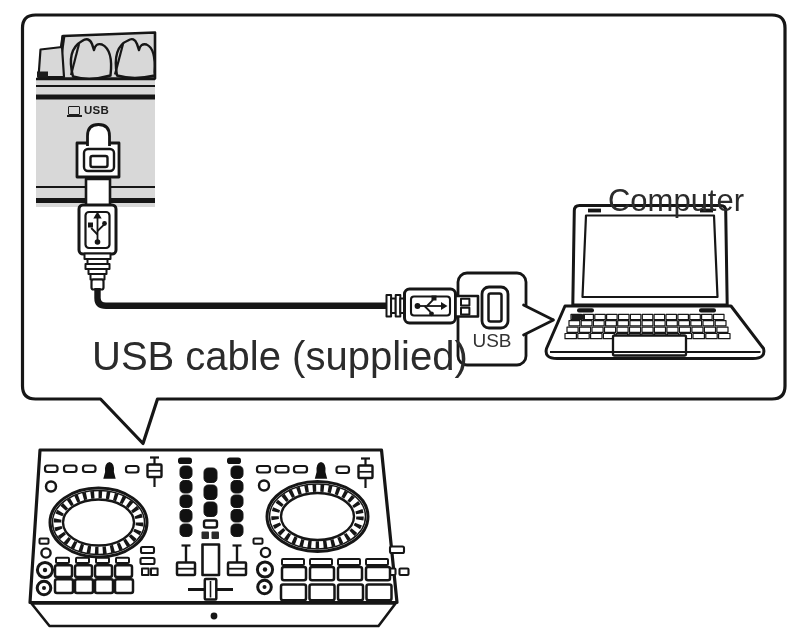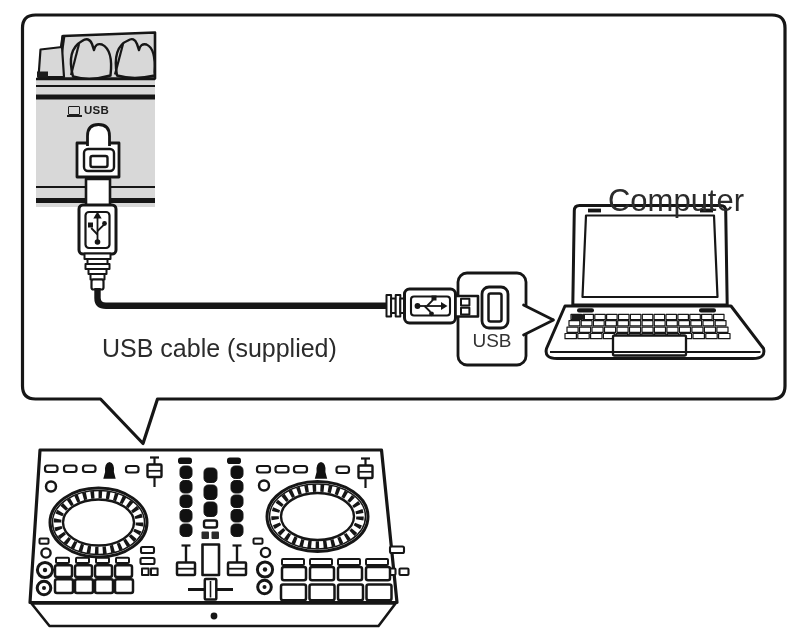--- a/index.html
+++ b/index.html
@@ -1,21 +1,21 @@
 <!DOCTYPE html>
 <html><head>
 <meta charset="utf-8">
 <style>
   html,body{margin:0;padding:0;background:#ffffff;}
   .stage{position:relative;width:800px;height:642px;background:#fff;overflow:hidden;
          font-family:"Liberation Sans", sans-serif;}
   .stage svg{position:absolute;left:0;top:0;}
   .lbl{position:absolute;color:#2b2b2b;white-space:nowrap;line-height:1;}
   .lbl-computer{left:597px;top:157px;width:158px;text-align:center;font-size:31px;margin-top:28px;}
-  .lbl-usbcable{left:102px;top:336px;font-size:25px;}
+  .lbl-usbcable{left:92px;top:336px;font-size:40px;}
   .lbl-callout{left:458px;top:331px;width:68px;text-align:center;font-size:19px;color:#333;}
   .rear-usb{position:absolute;left:68px;top:104px;display:flex;align-items:center;gap:4px;}
   .rear-usb .txt{font-size:11.5px;font-weight:700;color:#1d1d1d;letter-spacing:.3px;}
   .mon{display:inline-block;width:10px;height:7px;border:1.6px solid #1d1d1d;
        border-radius:1px;position:relative;background:transparent;}
   .mon::after{content:"";position:absolute;left:-2.5px;right:-2.5px;bottom:-3.4px;height:1.7px;background:#1d1d1d;}
 </style>
 </head>
 <body>
 

